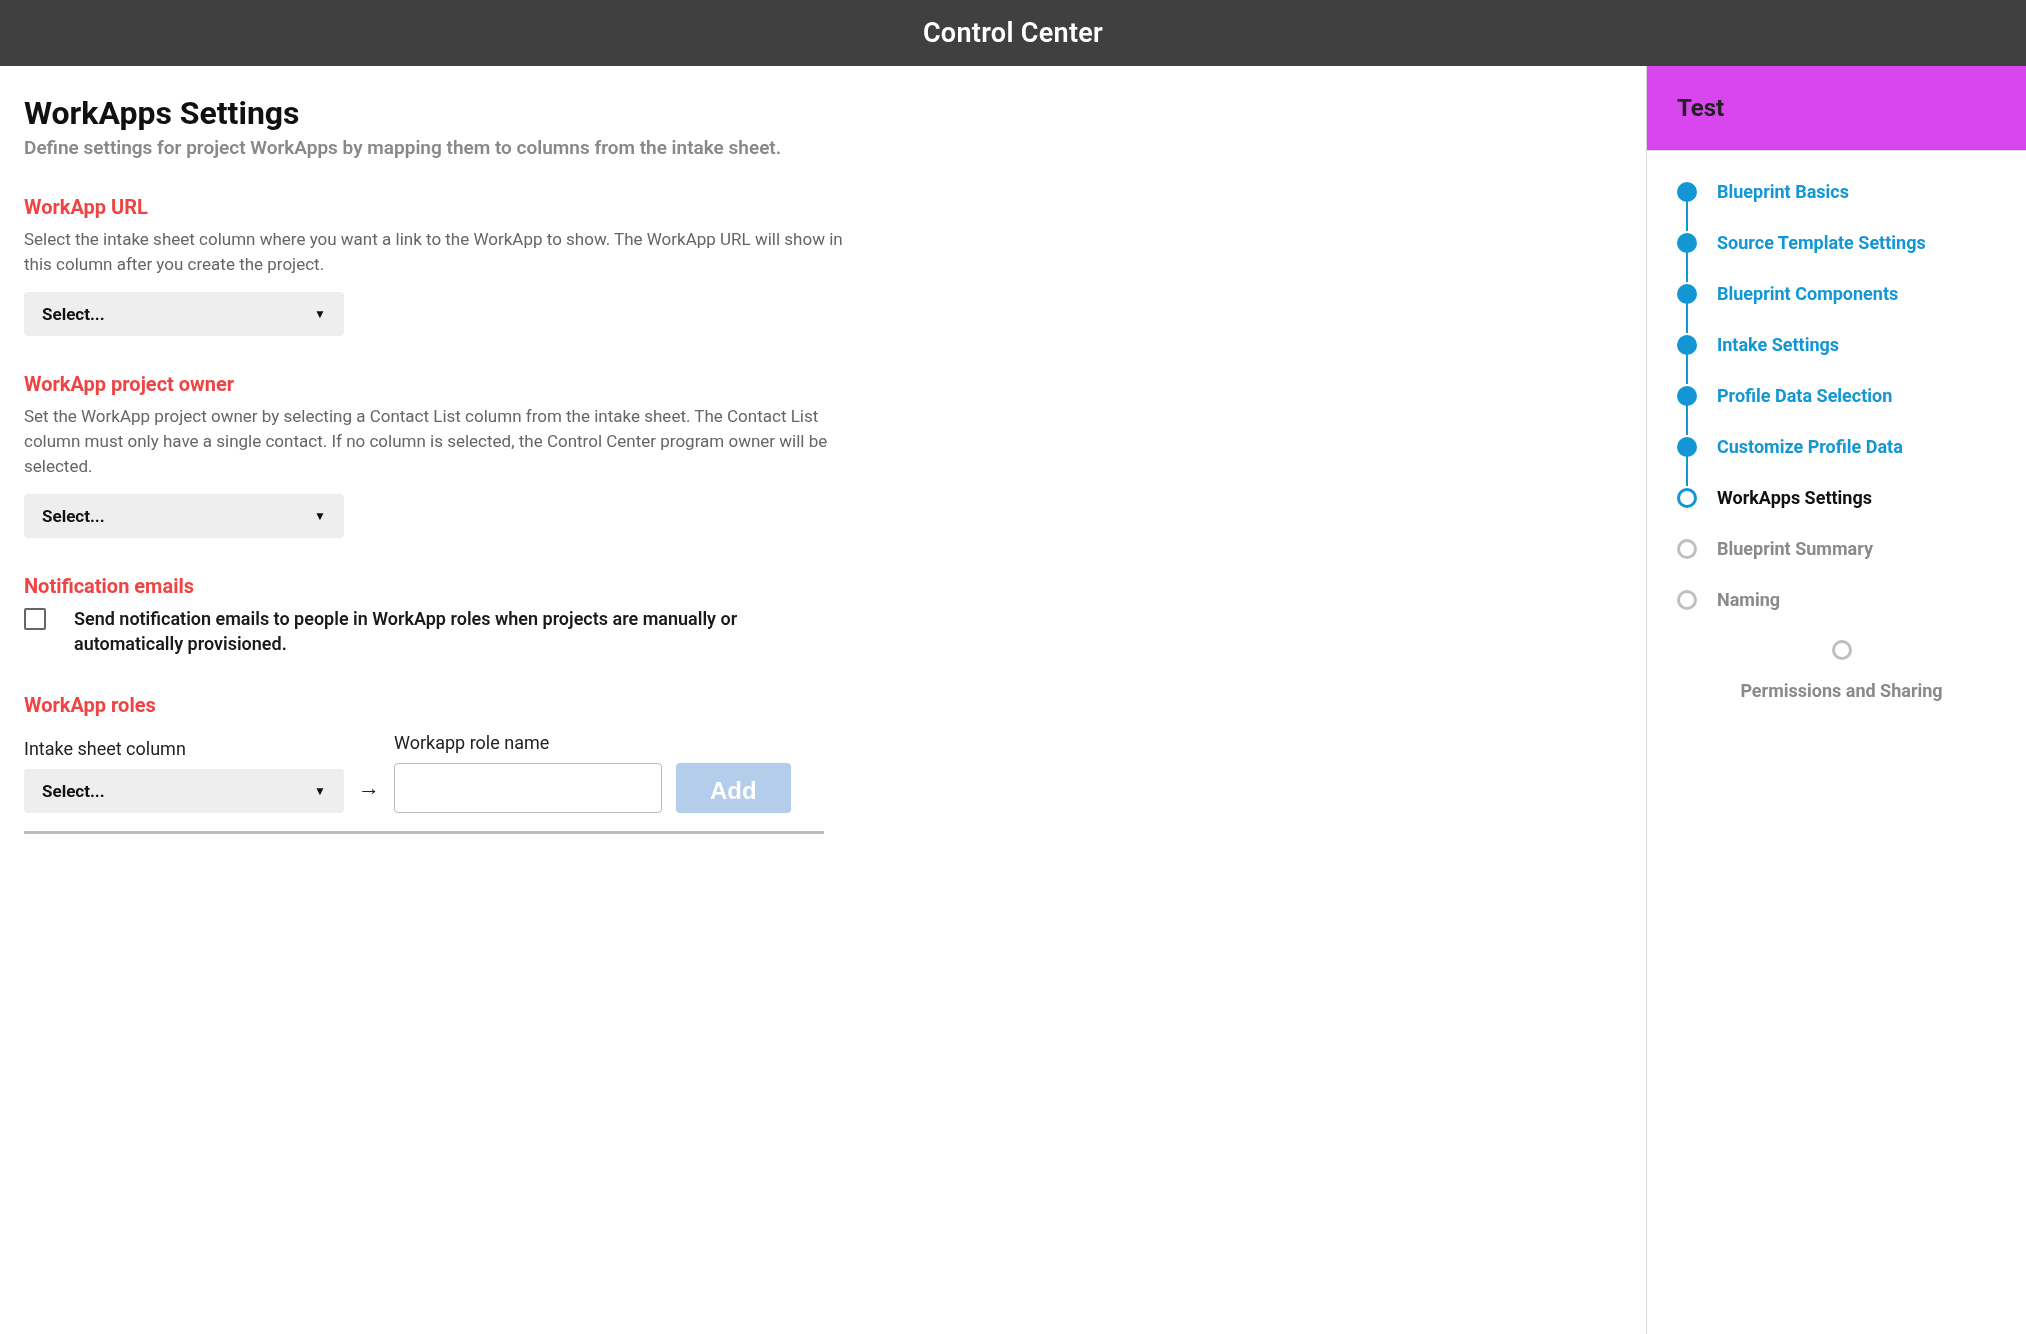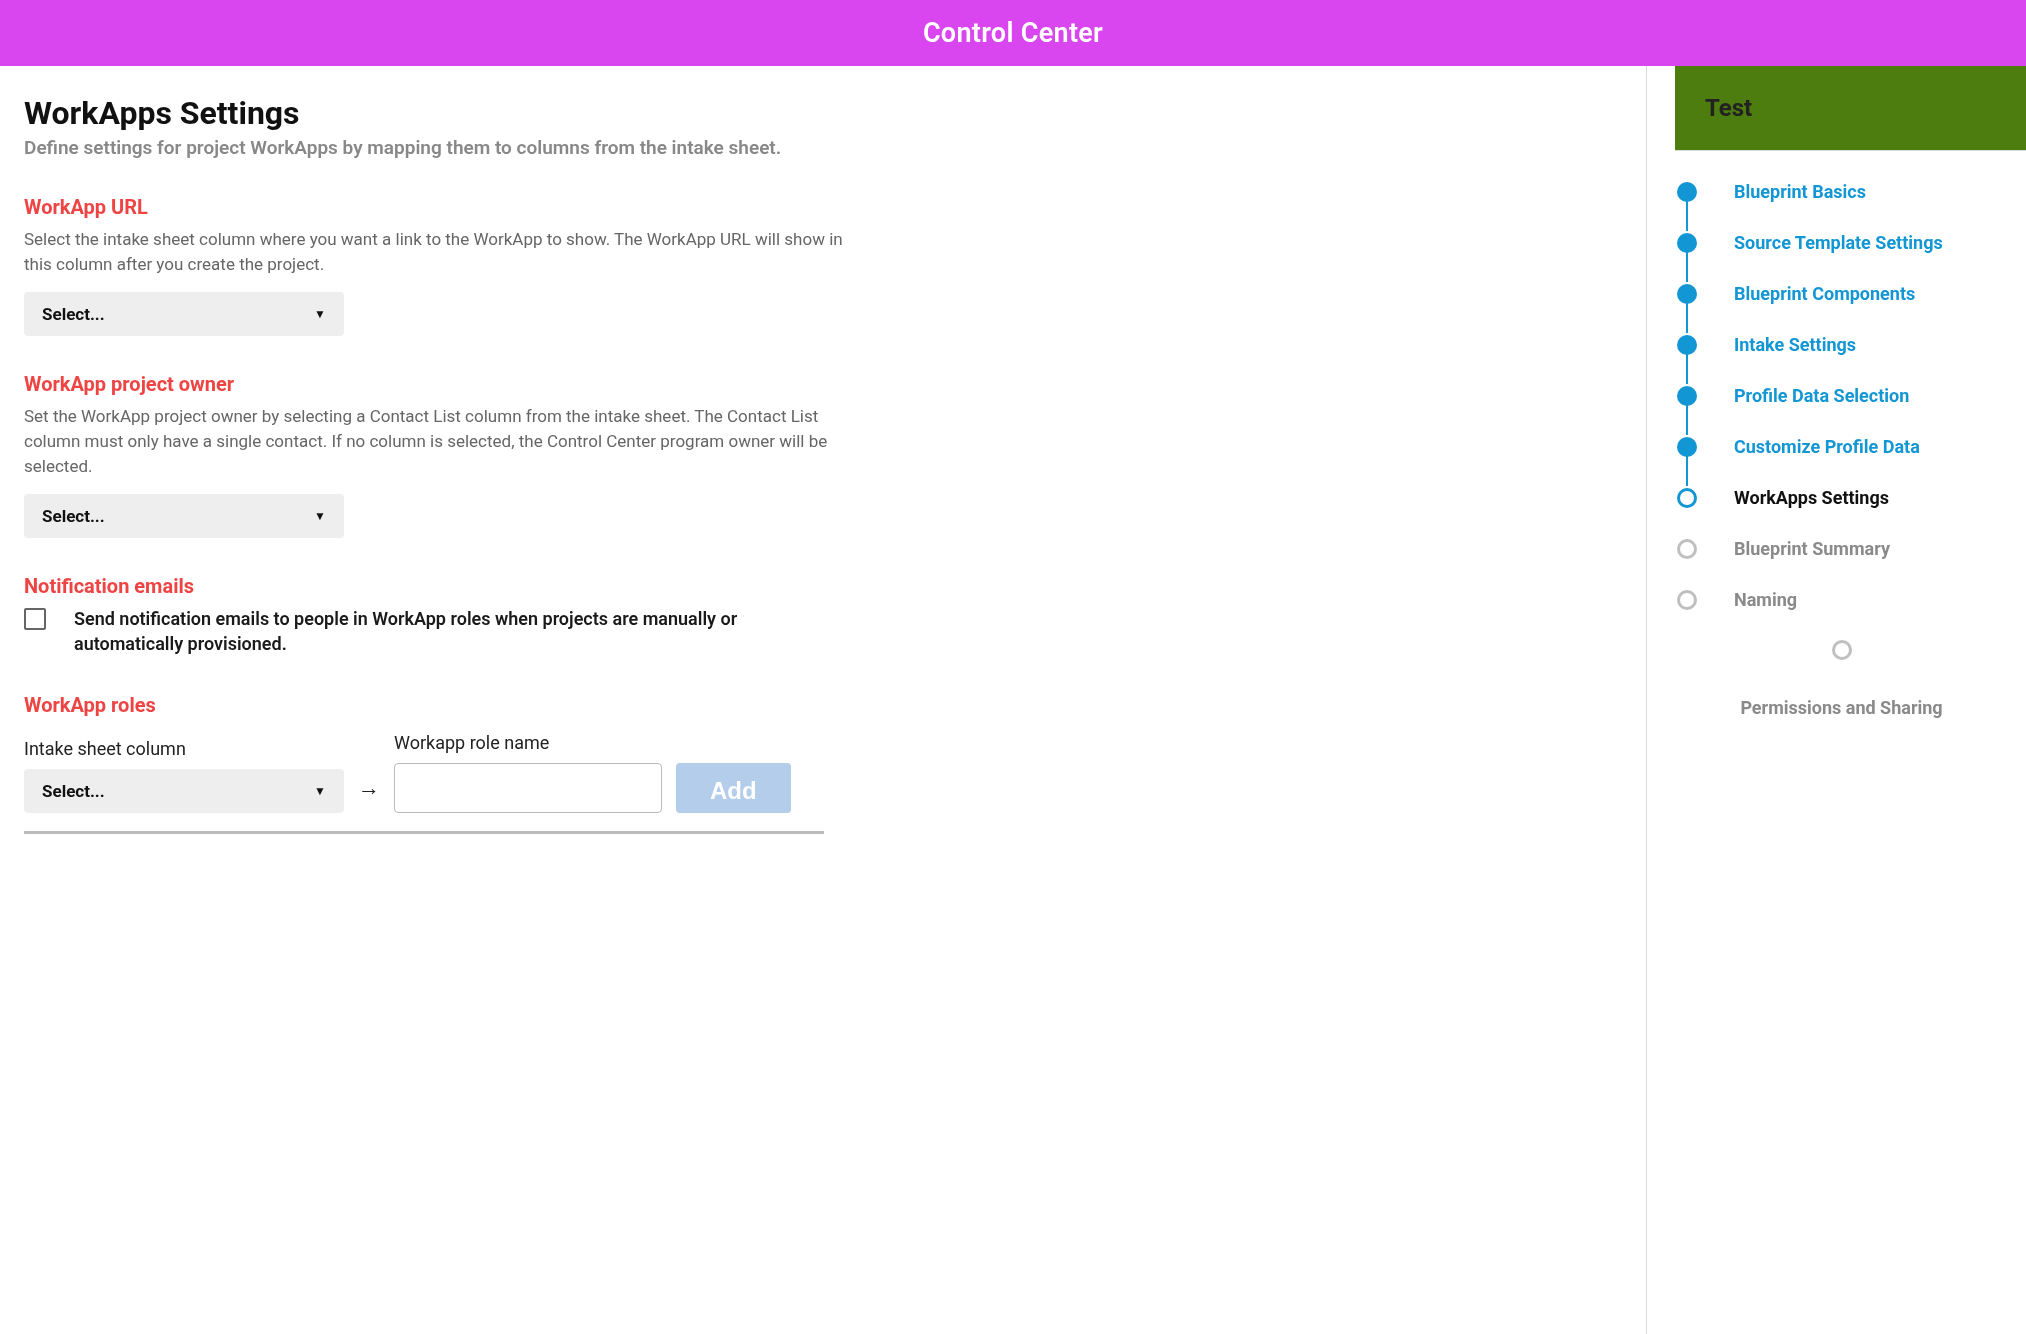--- a/index.html
+++ b/index.html
@@ -1,18 +1,18 @@
 <!DOCTYPE html>
 <html><head>
 <meta charset="utf-8">
 <style>
   * { box-sizing: border-box; margin: 0; padding: 0; }
   html, body { width: 100%; height: 100%; font-family: -apple-system, BlinkMacSystemFont, "Segoe UI", Roboto, Arial, sans-serif; background: #fff; color: #111; }
   .app { width: 100%; height: 100%; display: flex; flex-direction: column; }
-  .topbar { background: #d946ef; height: 66px; display: flex; align-items: center; justify-content: center; }
+  .topbar { background: #404040; height: 66px; display: flex; align-items: center; justify-content: center; }
   .topbar-title { color: #fff; font-size: 27px; font-weight: 600; letter-spacing: 0.3px; }
   .body { flex: 1; display: flex; overflow: hidden; }
   .main { flex: 1; padding: 28px 24px 24px 24px; overflow-y: auto; }
   .page-title { font-size: 32px; font-weight: 700; color: #111; margin-bottom: 4px; }
   .page-subtitle { font-size: 19px; font-weight: 600; color: #888; margin-bottom: 36px; }
   .section { margin-bottom: 36px; max-width: 820px; }
   .section-heading { font-size: 20px; font-weight: 700; color: #ef4444; margin-bottom: 8px; }
   .section-desc { font-size: 17px; color: #666; line-height: 1.45; margin-bottom: 16px; }
   .select-box { display: inline-flex; align-items: center; justify-content: space-between; background: #eeeeee; border-radius: 4px; padding: 12px 18px; width: 320px; font-size: 17px; font-weight: 700; color: #111; cursor: pointer; }
   .select-box .chev { font-size: 12px; }
@@ -20,23 +20,23 @@
   .checkbox-box { width: 22px; height: 22px; border: 2px solid #666; border-radius: 2px; margin-top: 2px; flex-shrink: 0; cursor: pointer; }
   .checkbox-label { font-size: 18px; font-weight: 600; color: #1a1a1a; line-height: 1.4; }
   .roles-row { display: flex; align-items: flex-end; gap: 14px; }
   .roles-col { display: flex; flex-direction: column; gap: 10px; }
   .col-label { font-size: 18px; color: #222; }
   .arrow { font-size: 22px; color: #222; padding-bottom: 12px; }
   .text-input { width: 268px; height: 50px; border: 1px solid #bbb; border-radius: 4px; padding: 8px 12px; font-size: 17px; }
   .add-btn { background: #b3cdea; color: #fff; font-size: 24px; font-weight: 700; border: none; border-radius: 4px; padding: 14px 34px; height: 50px; cursor: pointer; }
   .section hr.bottom-rule { border: none; border-top: 3px solid #bbb; margin-top: 18px; width: 800px; }
   .sidebar { width: 380px; border-left: 1px solid #d9d9d9; display: flex; flex-direction: column; }
-  .sidebar-header { background: #4d7c0f; padding: 28px 30px; font-size: 24px; font-weight: 700; color: #222; border-bottom: 1px solid #d9d9d9; margin-left: 28px; }
+  .sidebar-header { background: #d946ef; padding: 28px 30px; font-size: 24px; font-weight: 700; color: #222; border-bottom: 1px solid #d9d9d9; }
   .steps { padding: 30px 20px 20px 30px; position: relative; }
-  .step { display: flex; align-items: center; gap: 37px; margin-bottom: 30px; position: relative; }
+  .step { display: flex; align-items: center; gap: 20px; margin-bottom: 30px; position: relative; }
   .step:last-child { margin-bottom: 0; flex-direction: column; }
   .step-dot { width: 20px; height: 20px; border-radius: 50%; flex-shrink: 0; position: relative; z-index: 2; }
   .step-dot.done { background: #1296d4; }
   .step-dot.current { background: #fff; border: 3px solid #1296d4; }
   .step-dot.pending { background: #fff; border: 3px solid #bfbfbf; }
   .step-label { font-size: 18px; font-weight: 700; }
   .step-label.done { color: #1296d4; }
   .step-label.current { color: #111; }
   .step-label.pending { color: #8a8a8a; }
   .step-connector { position: absolute; left: 9px; top: 20px; width: 2px; height: 30px; background: #1296d4; z-index: 1; }

